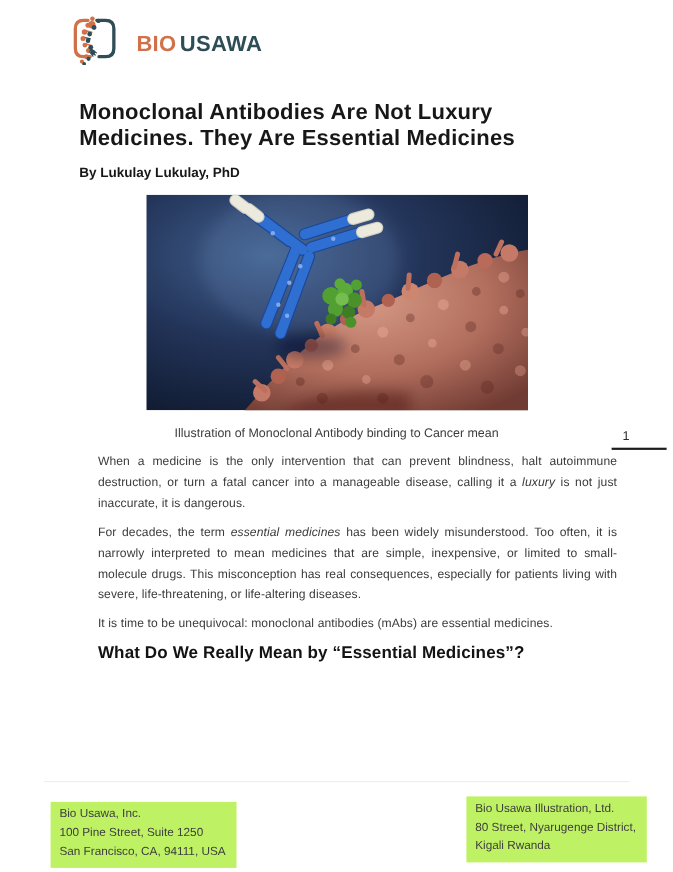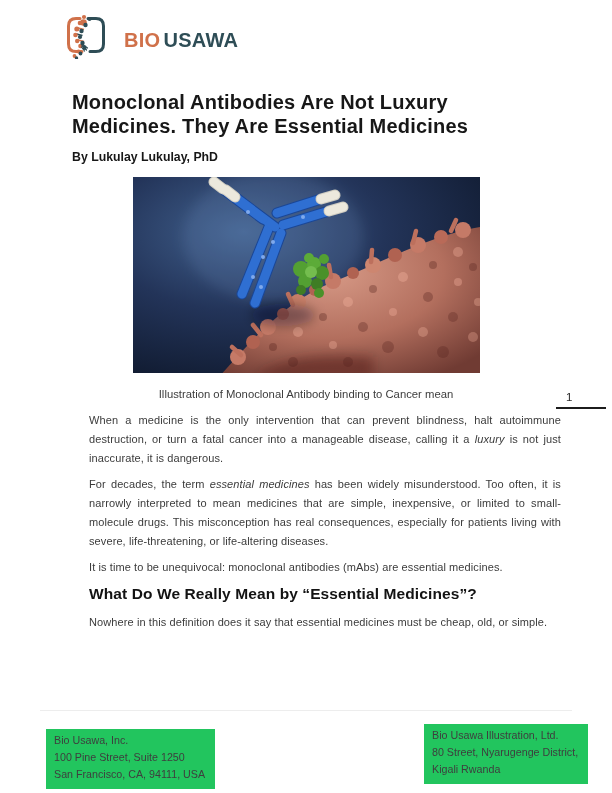--- a/index.html
+++ b/index.html
@@ -26,21 +26,21 @@
   .content{position:absolute;left:61px;top:411px;width:472px;margin-left:28px;}
   .content p{margin:0 0 7px 0;font-size:11px;line-height:19px;text-align:justify;color:#3b3b3b;letter-spacing:.1px;}
   .content p em{font-style:italic;}
   .content h2{margin:4px 0 10px 0;font-size:15.5px;line-height:19px;font-weight:bold;color:#131313;letter-spacing:.1px;}
   
   .page-marker{position:absolute;left:556px;top:391px;width:50px;
     border-bottom:2px solid #1c1c1c;padding:0 0 4px 10px;
     font-size:11.5px;color:#2a2a2a;box-sizing:border-box;}
   
   .footer-rule{position:absolute;left:40px;top:710px;width:532px;height:0;border-top:1px solid #ededed;}
-  .footer-col{position:absolute;font-size:10.7px;line-height:17px;color:#3e3e3e;background:#22c55e;padding:3px 10px 6px 8px;}
+  .footer-col{position:absolute;font-size:10.7px;line-height:17px;color:#3e3e3e;background:#bef264;padding:3px 10px 6px 8px;}
   .footer-left{left:46px;top:729px;}
   .footer-right{left:424px;top:724px;}
   .footer-col div{white-space:nowrap;}
 </style>
 </head>
 <body>
 
 <div class="logo">
   <span>
     <svg width="46" height="46" viewBox="0 0 46 46">
@@ -233,21 +233,20 @@
 </div>
 <div class="caption">Illustration of Monoclonal Antibody binding to Cancer mean</div>
 
 <div class="page-marker">1</div>
 
 <div class="content">
   <p><span>When a medicine is the only intervention that can prevent blindness, halt autoimmune destruction, or turn a fatal cancer into a manageable disease, calling it a </span><em>luxury</em><span> is not just inaccurate, it is dangerous.</span></p>
   <p><span>For decades, the term </span><em>essential medicines</em><span> has been widely misunderstood. Too often, it is narrowly interpreted to mean medicines that are simple, inexpensive, or limited to small-molecule drugs. This misconception has real consequences, especially for patients living with severe, life-threatening, or life-altering diseases.</span></p>
   <p><span>It is time to be unequivocal: monoclonal antibodies (mAbs) are essential medicines.</span></p>
   <h2>What Do We Really Mean by “Essential Medicines”?</h2>
-  <p><span>Nowhere in this definition does it say that essential medicines must be cheap, old, or simple.</span></p>
 </div>
 
 <div class="footer-rule"></div>
 <div class="footer-col footer-left">
   <div>Bio Usawa, Inc.</div>
   <div>100 Pine Street, Suite 1250</div>
   <div>San Francisco, CA, 94111, USA</div>
 </div>
 <div class="footer-col footer-right">
   <div>Bio Usawa Illustration, Ltd.</div>

